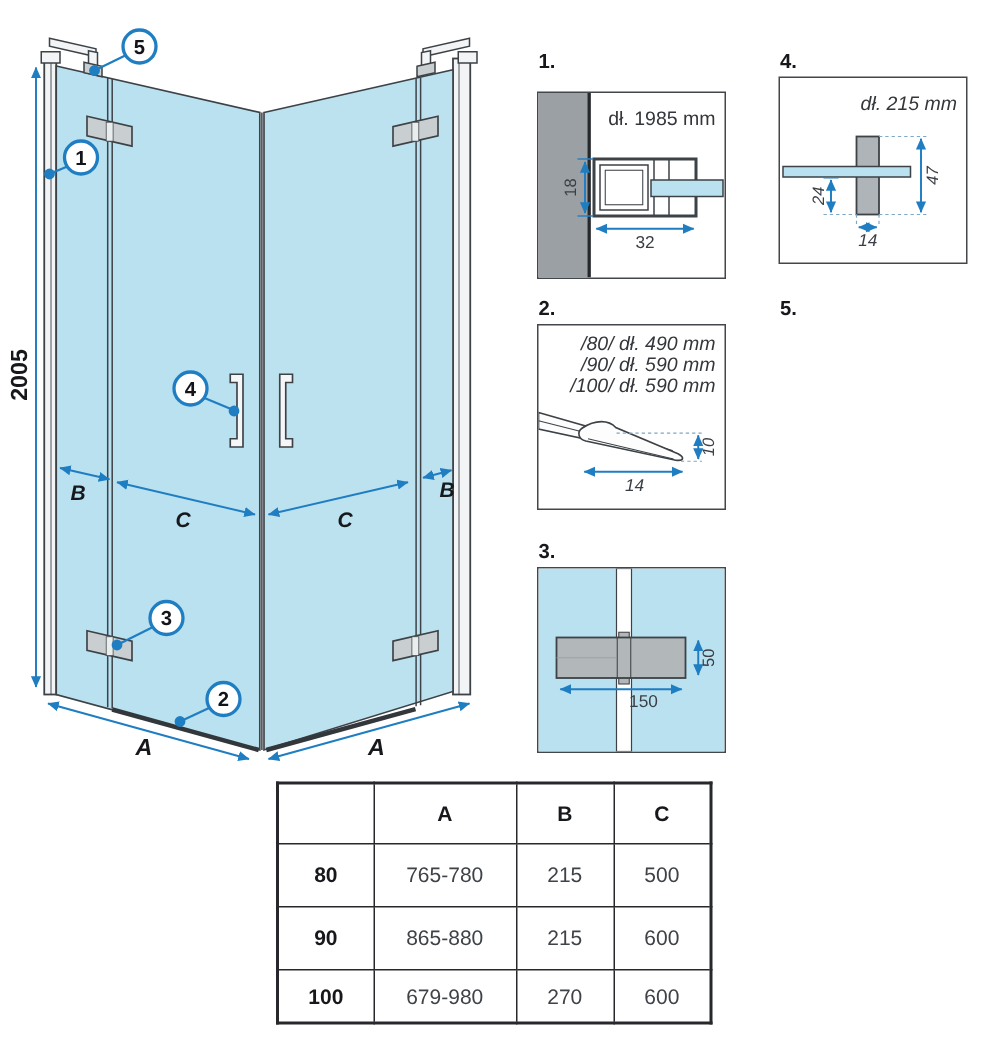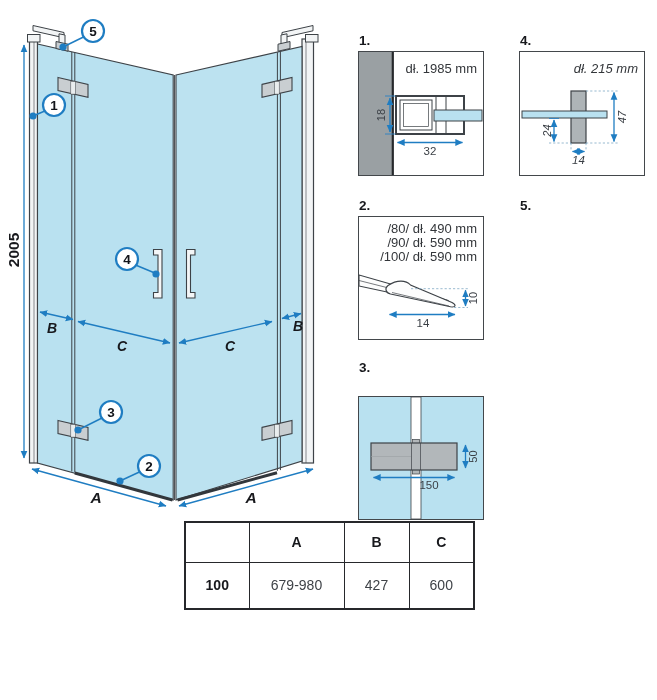--- a/index.html
+++ b/index.html
@@ -162,21 +162,21 @@
     <g>
       <line class="leader" x1="141.5" y1="471" x2="120" y2="481"></line>
       <circle cx="120" cy="481" r="3.6" fill="#1f7dc2"></circle>
       <circle cx="149" cy="466" r="11" fill="#fff" stroke="#1f7dc2" stroke-width="2.2"></circle>
       <text class="t-callout" x="149" y="470.8">2</text>
     </g>
   </svg>
 
   <div class="detail" style="left:358px;top:33px;">
     <div class="detail-label">1.</div>
-    <div class="detail-box" style="height:123px;">
+    <div class="detail-box" style="height:123px;margin-top:10px;">
       <svg width="124" height="123" viewBox="0 0 124 123">
         <defs>
           <marker id="m1" viewBox="0 0 10 10" refX="8.5" refY="5" markerWidth="6.5" markerHeight="6.5" orient="auto-start-reverse">
               <path d="M0,1 L9,5 L0,9 Z" fill="#1f7dc2"></path>
             </marker>
         </defs>
         <rect x="0" y="0" width="33" height="123" fill="#9aa0a3"></rect>
         <line x1="33.8" y1="0" x2="33.8" y2="123" stroke="#26292c" stroke-width="2.2"></line>
         <text class="t-title" x="118" y="21">dł. 1985 mm</text>
         <rect x="37" y="44" width="68" height="38" fill="#fff" stroke="#3d4247" stroke-width="2"></rect>
@@ -218,21 +218,21 @@
         <line class="dimline" x1="34" y1="68" x2="34" y2="89.5" marker-start="url(#m4)" marker-end="url(#m4)"></line>
         <text class="t-dim-rot" transform="translate(26.5 78.5) rotate(-90)">24</text>
         <line class="dimline" x1="52.5" y1="99.5" x2="64.5" y2="99.5" marker-start="url(#m4)" marker-end="url(#m4)"></line>
         <text class="t-dim" x="58.5" y="112">14</text>
       </svg>
     </div>
   </div>
 
   <div class="detail" style="left:358px;top:198px;">
     <div class="detail-label">2.</div>
-    <div class="detail-box" style="height:122px;">
+    <div class="detail-box" style="height:122px;font-style:italic;">
       <svg width="124" height="122" viewBox="0 0 124 122">
         <defs>
           <marker id="m2" viewBox="0 0 10 10" refX="8.5" refY="5" markerWidth="6.5" markerHeight="6.5" orient="auto-start-reverse">
               <path d="M0,1 L9,5 L0,9 Z" fill="#1f7dc2"></path>
             </marker>
         </defs>
         <text class="t-title" x="118" y="16">/80/ dł. 490 mm</text>
         <text class="t-title" x="118" y="30">/90/ dł. 590 mm</text>
         <text class="t-title" x="118" y="44">/100/ dł. 590 mm</text>
         <polygon points="0,58 89,83.5 91,88.5 0,69" fill="#fdfdfd" stroke="#3d4247" stroke-width="1.1"></polygon>
@@ -248,21 +248,21 @@
       </svg>
     </div>
   </div>
 
   <div class="detail" style="left:519px;top:198px;">
     <div class="detail-label">5.</div>
   </div>
 
   <div class="detail" style="left:358px;top:360px;">
     <div class="detail-label">3.</div>
-    <div class="detail-box" style="height:122px;margin-top:18px;">
+    <div class="detail-box" style="height:122px;">
       <svg width="124" height="122" viewBox="0 0 124 122">
         <defs>
           <marker id="m3" viewBox="0 0 10 10" refX="8.5" refY="5" markerWidth="6.5" markerHeight="6.5" orient="auto-start-reverse">
               <path d="M0,1 L9,5 L0,9 Z" fill="#1f7dc2"></path>
             </marker>
         </defs>
         <rect x="0" y="0" width="124" height="122" fill="#b9e1f0"></rect>
         <rect x="52" y="0" width="10" height="122" fill="#fff" stroke="#3d4247" stroke-width="0.8"></rect>
         <rect x="53.5" y="42.5" width="7" height="4.5" fill="#b2b7ba" stroke="#3d4247" stroke-width="0.7"></rect>
         <rect x="53.5" y="72.5" width="7" height="4.5" fill="#b2b7ba" stroke="#3d4247" stroke-width="0.7"></rect>
@@ -287,22 +287,34 @@
       </colgroup>
     <thead>
       <tr style="height:40px;">
         <th></th>
         <th>A</th>
         <th>B</th>
         <th>C</th>
       </tr>
     </thead>
     <tbody>
-      <tr style="height:47px;">
+      <tr style="height:42px;">
+        <th>80</th>
+        <td>765-780</td>
+        <td>215</td>
+        <td>500</td>
+      </tr>
+      <tr style="height:42px;">
+        <th>90</th>
+        <td>865-880</td>
+        <td>215</td>
+        <td>600</td>
+      </tr>
+      <tr style="height:36px;">
         <th>100</th>
         <td>679-980</td>
-        <td>427</td>
+        <td>270</td>
         <td>600</td>
       </tr>
     </tbody>
   </table>
 
 </div>
 
 </body></html>

